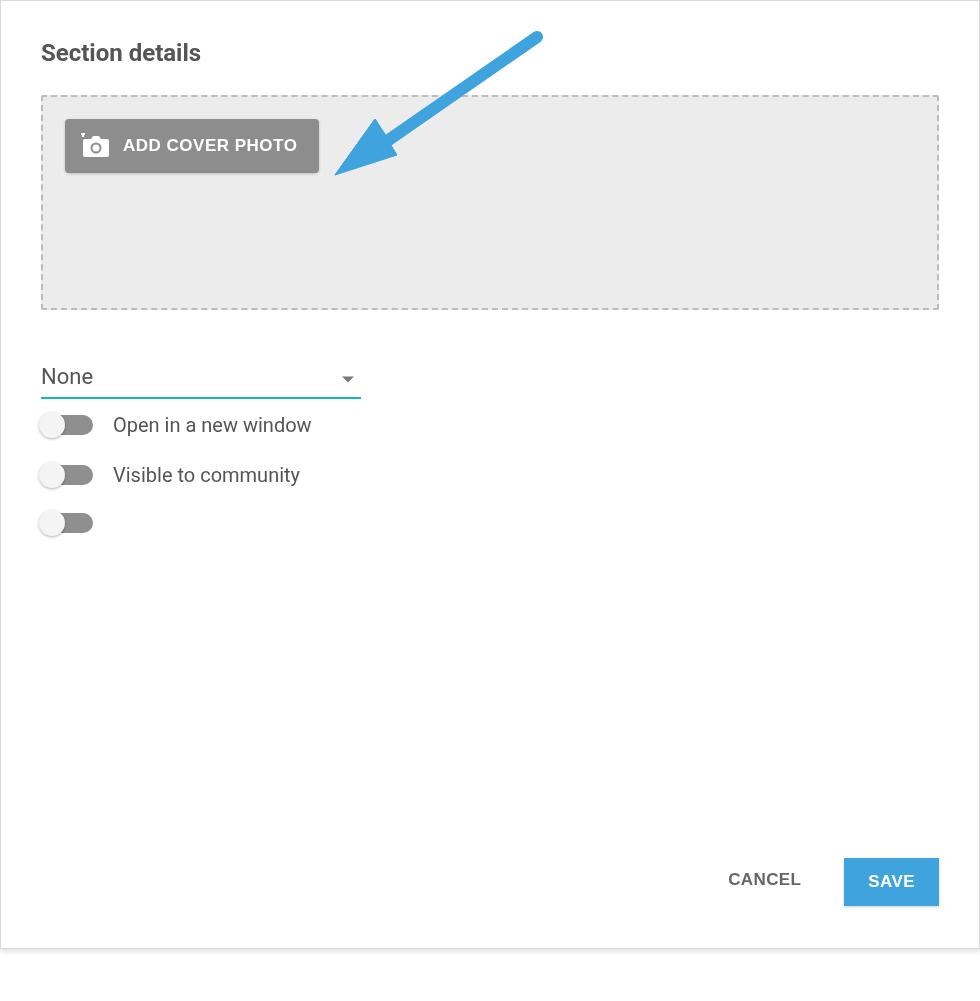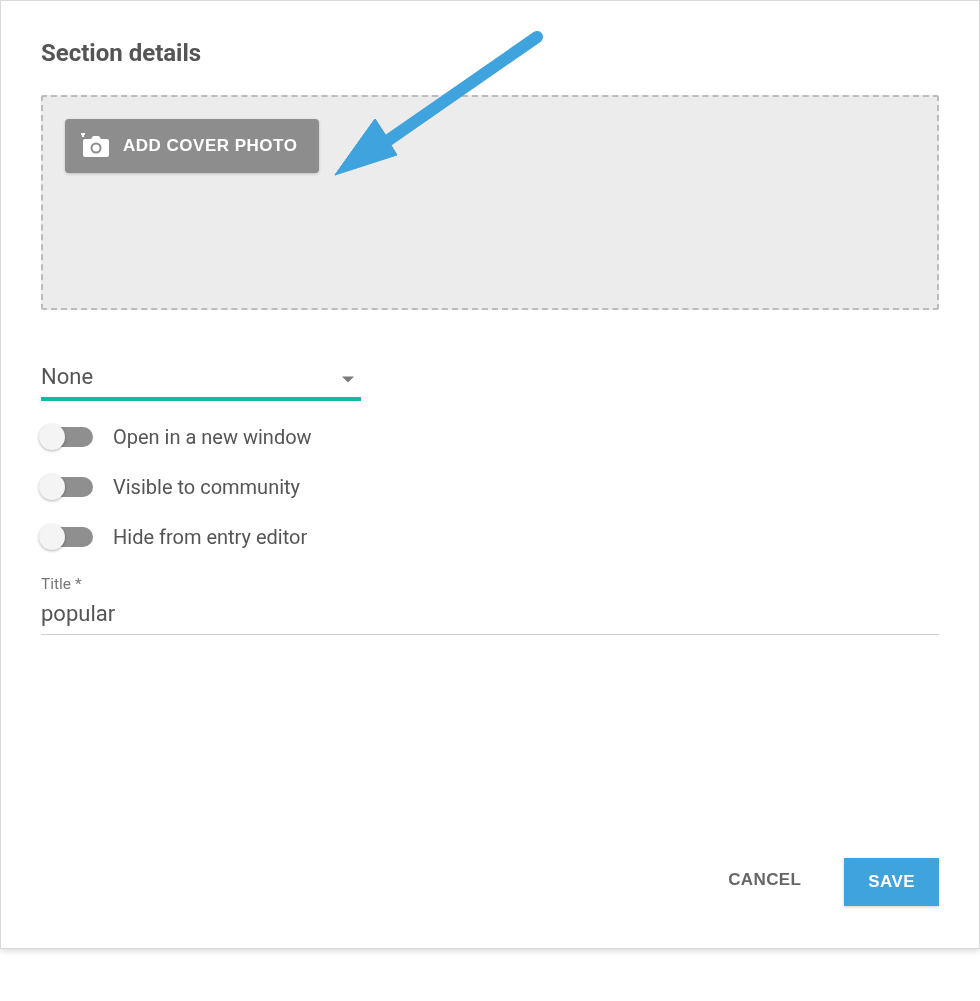--- a/index.html
+++ b/index.html
@@ -54,23 +54,23 @@
 
   .field-group { margin-bottom: 8px; }
   .label-lg {
     font-size: 20px;
     color: #666;
     margin-bottom: 6px;
   }
   .select-wrap {
     position: relative;
     width: 320px;
-    border-bottom: 4px solid #14b8a6;
+    border-bottom: 2px solid #14b8a6;
     padding: 6px 0 8px 0;
-    margin-bottom: 24px;
+    margin-bottom: 14px;
   }
   .select-value {
     font-size: 22px;
     color: #555;
   }
   .select-caret {
     position: absolute;
     right: 6px;
     top: 50%;
     transform: translateY(-50%);
@@ -213,27 +213,22 @@
     <div class="toggle">
         <div class="knob"></div>
       </div>
     <div class="toggle-label">Visible to community</div>
   </div>
 
   <div class="toggle-row">
     <div class="toggle">
         <div class="knob"></div>
       </div>
-    <div class="toggle-label">Hide from entry editor</div>
-  </div>
-
-  <div class="text-field">
-    <div class="small-label">Title *</div>
-    <input class="text-input" type="text" value="popular" style="">
-  </div>
+  </div>
+
 
 
   <div class="actions">
     <button class="btn-cancel">CANCEL</button>
     <button class="btn-save">SAVE</button>
   </div>
 
   <svg class="arrow-annot" width="230" height="160" viewBox="0 0 230 160">
     <defs></defs>
     <g fill="#3fa3dd" stroke="#3fa3dd">

